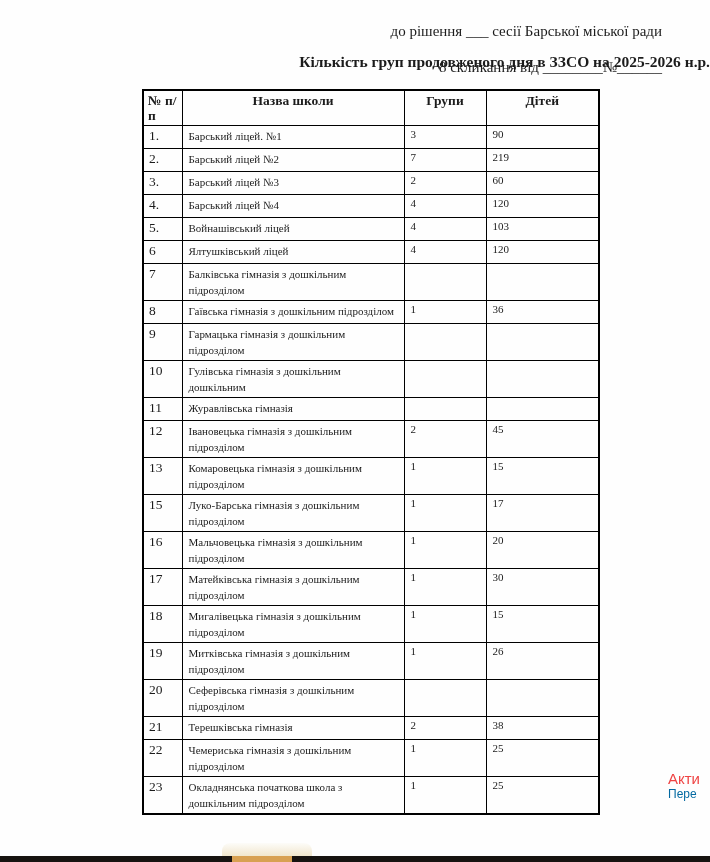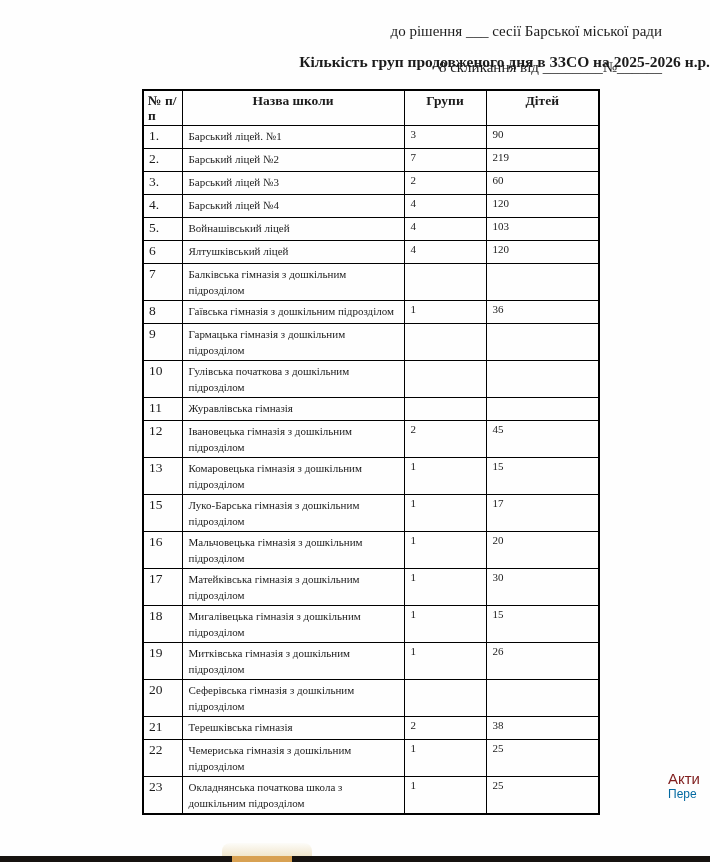--- a/index.html
+++ b/index.html
@@ -76,21 +76,21 @@
   }
   .watermark {
     position: absolute;
     left: 668px;
     top: 770px;
     font-family: "Liberation Sans", sans-serif;
     white-space: nowrap;
   }
   .watermark .wm-line1 {
     font-size: 15px;
-    color: #7f1d1d;
+    color: #ef4444;
     display: block;
     line-height: 17px;
   }
   .watermark .wm-line2 {
     font-size: 12px;
     color: #0369a1;
     display: block;
     line-height: 14px;
   }
   .bottom-glow {
@@ -201,21 +201,21 @@
 
   <tr>
     <td class="cell-num">9</td>
     <td class="cell-name">Гармацька гімназія з дошкільним підрозділом</td>
     <td class="cell-groups"></td>
     <td class="cell-children"></td>
   </tr>
 
   <tr>
     <td class="cell-num">10</td>
-    <td class="cell-name">Гулівська початкова з дошкільним підрозділом</td>
+    <td class="cell-name">Гулівська гімназія з дошкільним дошкільним</td>
     <td class="cell-groups"></td>
     <td class="cell-children"></td>
   </tr>
 
   <tr>
     <td class="cell-num">11</td>
     <td class="cell-name">Журавлівська гімназія</td>
     <td class="cell-groups"></td>
     <td class="cell-children"></td>
   </tr>

